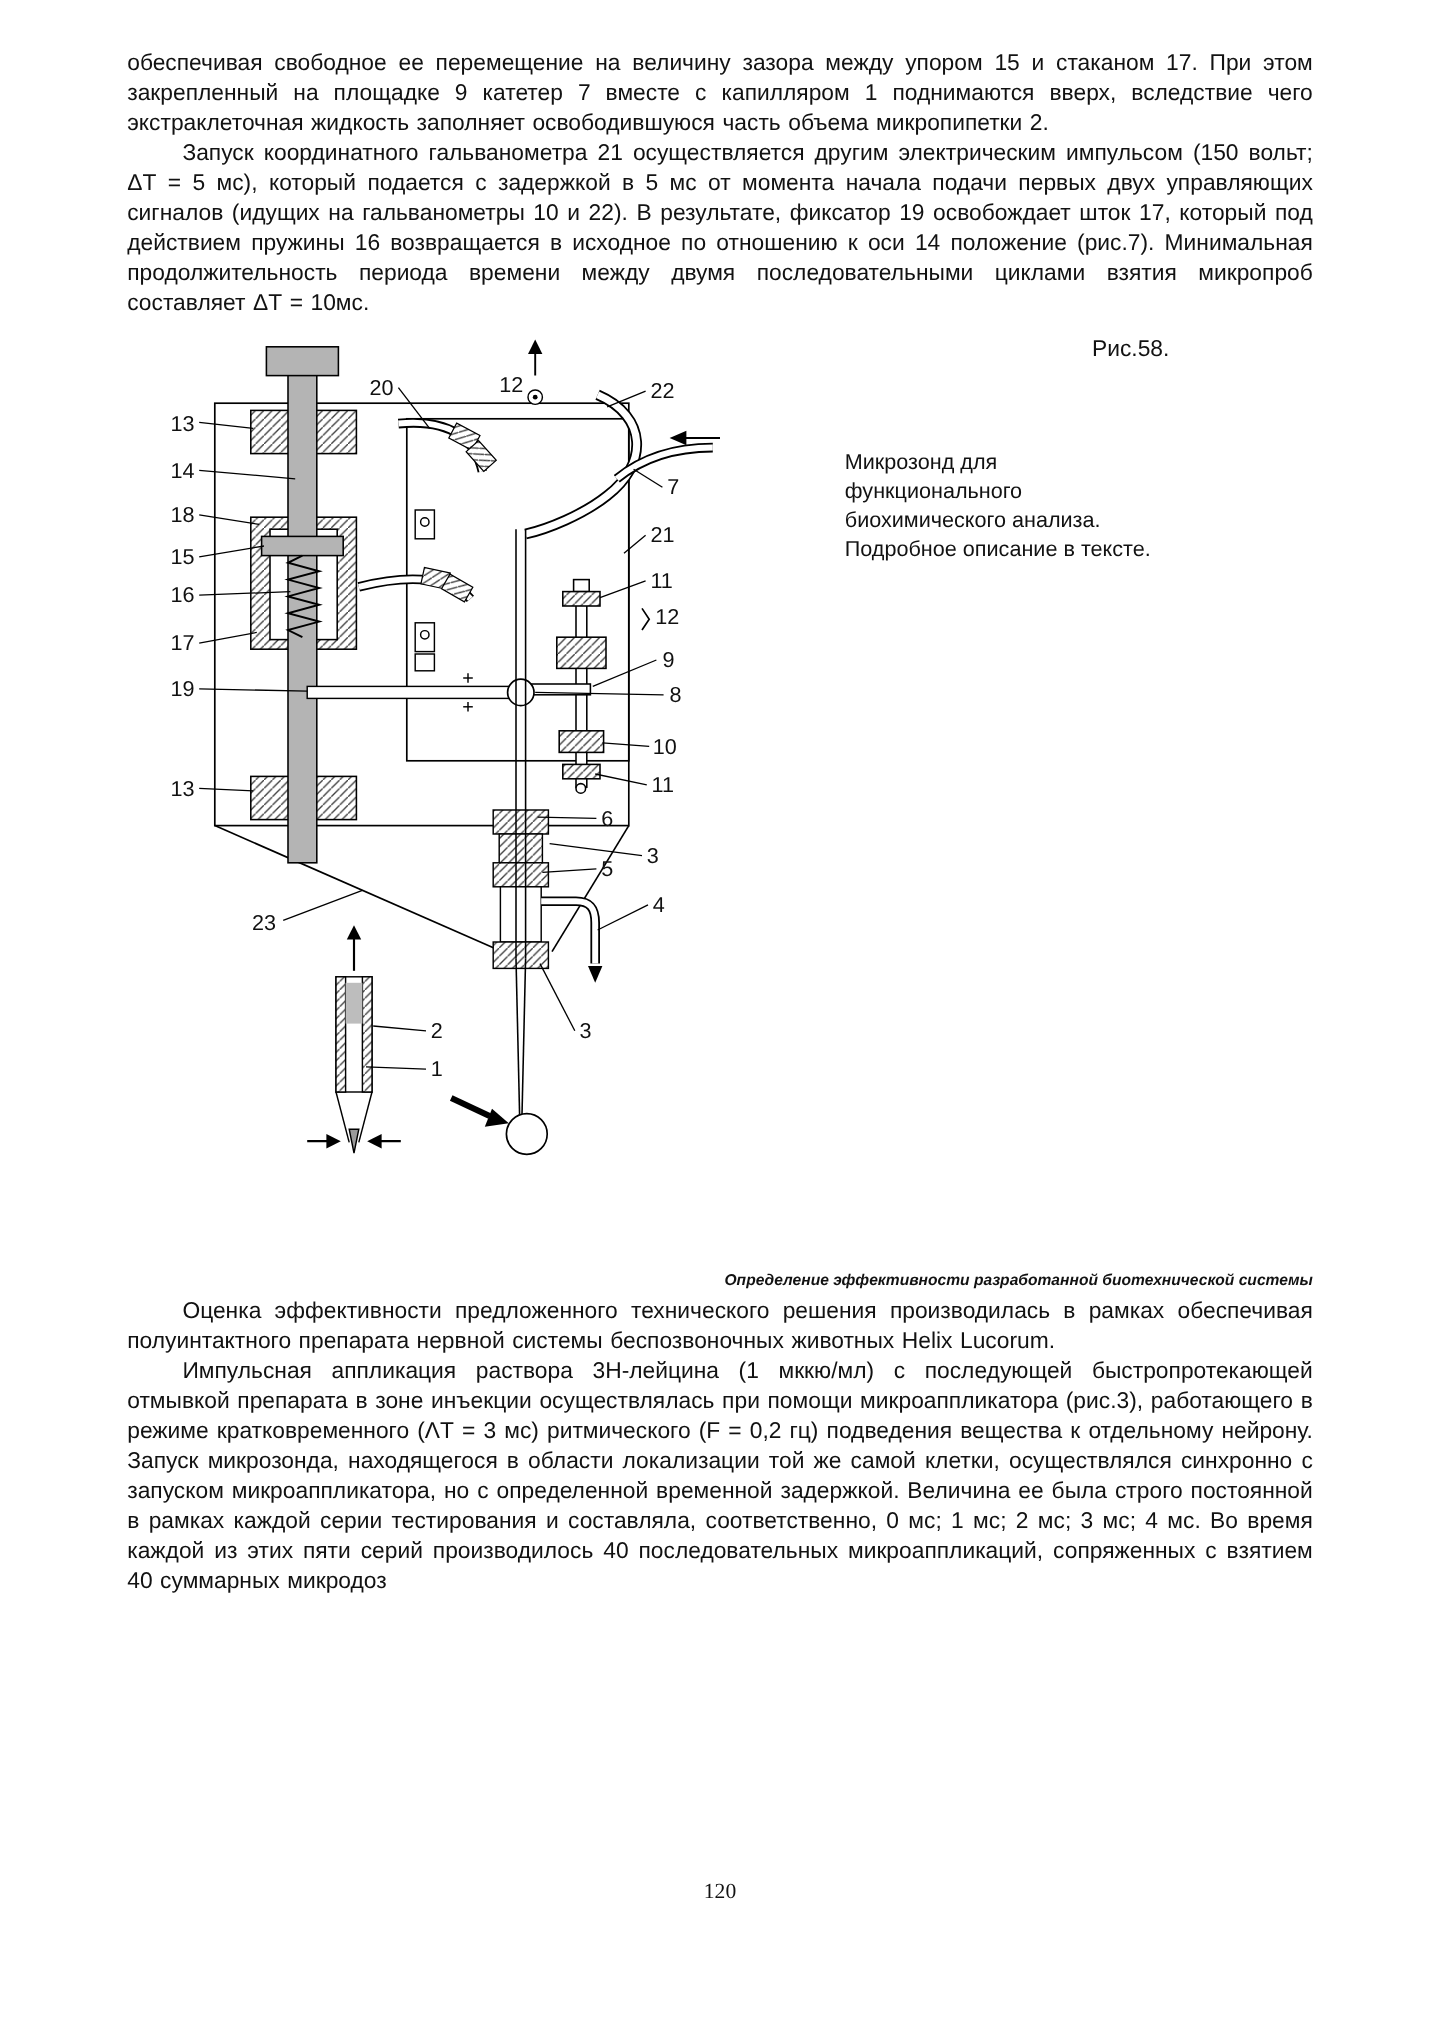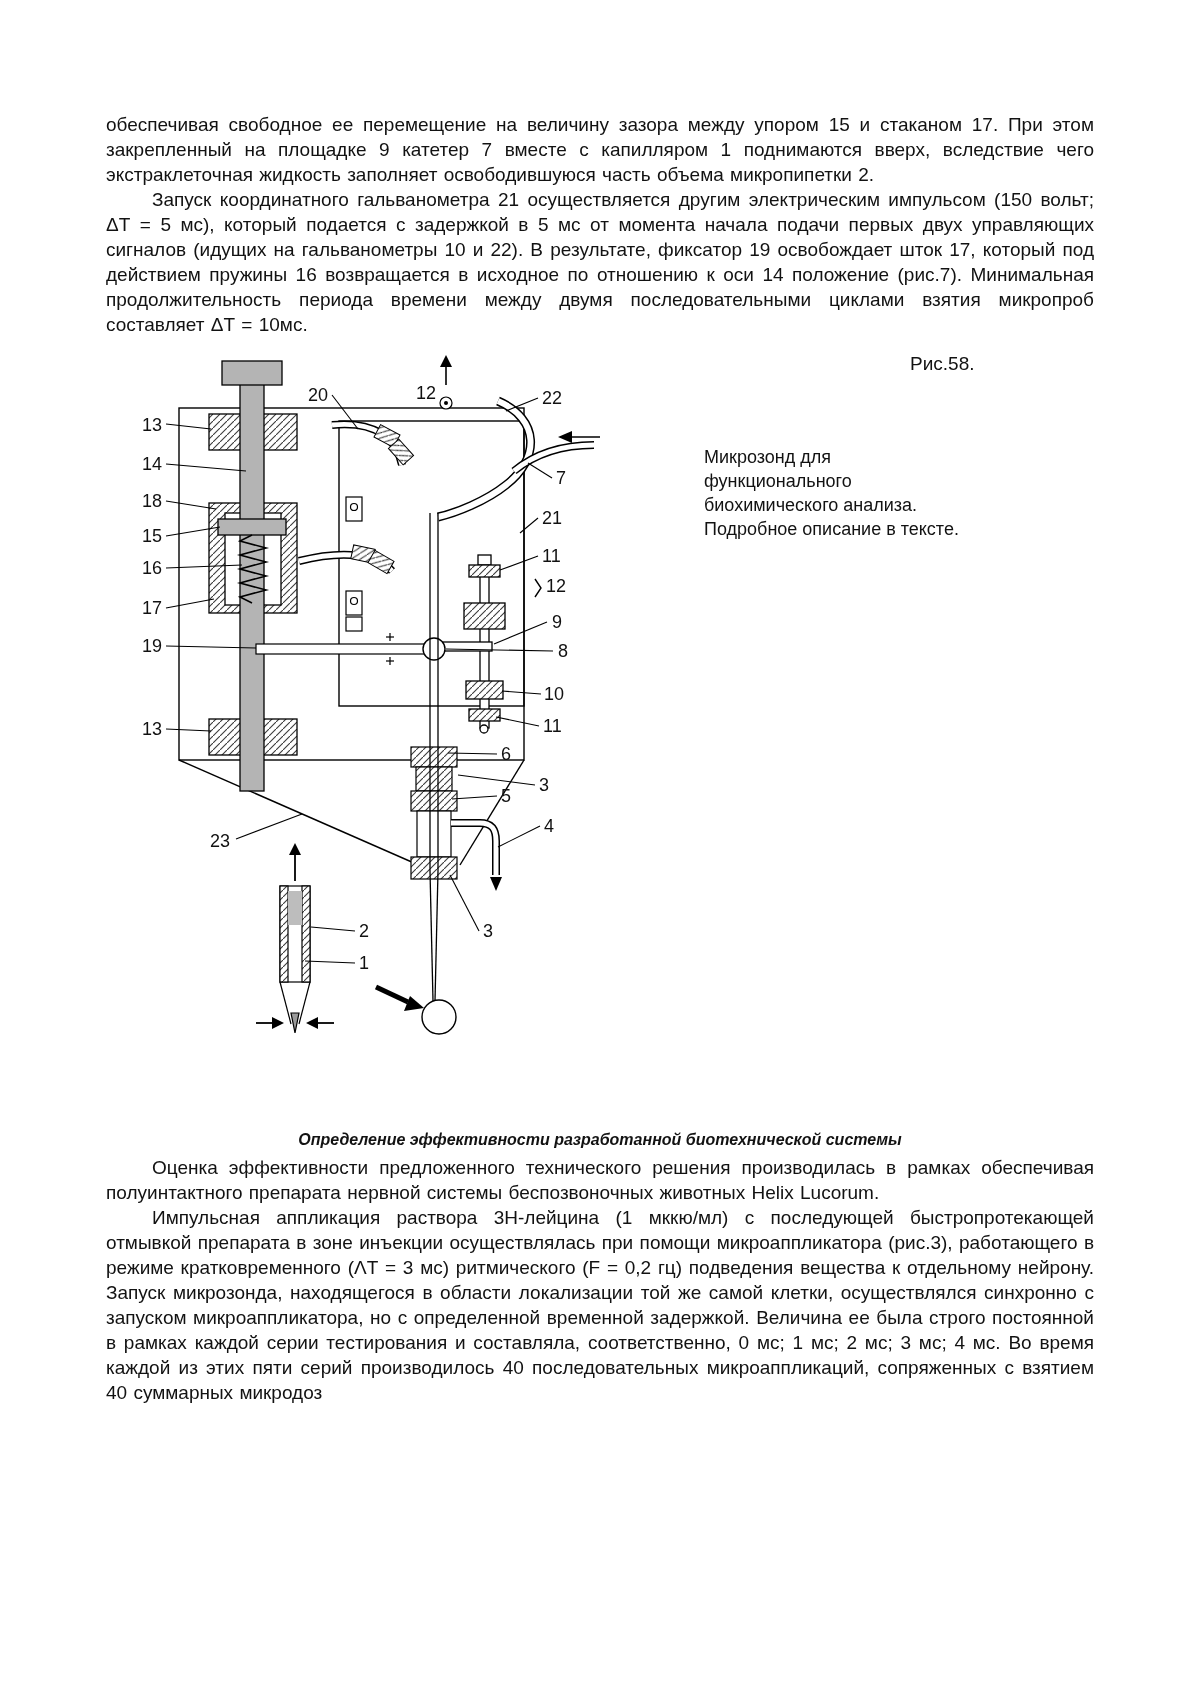--- a/index.html
+++ b/index.html
@@ -5,21 +5,21 @@
   html,body { margin:0; padding:0; }
   body { background:#ffffff; }
   .page {
     position:relative;
     width:1200px; height:1698px;
     background:#ffffff;
     font-family:"Liberation Sans", sans-serif;
     color:#121212;
     overflow:hidden;
   }
-  .content { padding:112px 106px 0 106px; }
+  .content { padding:40px 106px 0 106px; }
   .para {
     margin:0;
     font-size:19px;
     line-height:25px;
     text-align:justify;
     word-spacing:1px;
   }
   .para.ind { text-indent:46px; }
   .figure-block {
     position:relative;
@@ -31,24 +31,24 @@
   .fig-ref {
     position:absolute; left:804px; top:2px;
     font-size:19px;
   }
   .fig-caption {
     position:absolute; left:598px; top:46px; width:272px;
     font-size:18px; line-height:24px;margin-top:48px;
   }
   .section-heading {
     margin:8px 0 6px 0;
-    font-size:16px;
+    font-size:13px;
     font-weight:bold;
     font-style:italic;
-    text-align:center;
+    text-align:right;
   }
   .page-number {
     position:absolute; top:1566px; left:0; width:100%;
     text-align:center;
     font-family:"Liberation Serif", serif;
     font-size:18px;
   }
   .lbl {
     font-family:"Liberation Sans", sans-serif;
     font-size:18px;
@@ -264,13 +264,14 @@
         </g>
       </svg>
     </div>
 
     <h2 class="section-heading">Определение эффективности разработанной биотехнической системы</h2>
 
     <p class="para ind">Оценка эффективности предложенного технического решения производилась в рамках обеспечивая полуинтактного препарата нервной системы беспозвоночных животных Helix Lucorum.</p>
     <p class="para ind">Импульсная  аппликация  раствора  3Н-лейцина  (1  мккю/мл)  с  последующей быстропротекающей отмывкой препарата в зоне инъекции осуществлялась при помощи микроаппликатора (рис.3),   работающего в режиме кратковременного (ΛТ = 3 мс) ритмического  (F = 0,2 гц) подведения вещества к отдельному нейрону.  Запуск микрозонда, находящегося в области локализации той же самой клетки, осуществлялся синхронно с запуском микроаппликатора, но с определенной временной задержкой.  Величина ее была строго постоянной в рамках каждой серии тестирования и составляла, соответственно, 0 мс; 1 мс; 2 мс; 3 мс; 4 мс.  Во время  каждой  из этих пяти серий производилось 40 последовательных микроаппликаций, сопряженных с взятием 40 суммарных микродоз</p>
   </div>
 
+  <div class="page-number">120</div>
 </div>
 
 </body></html>

